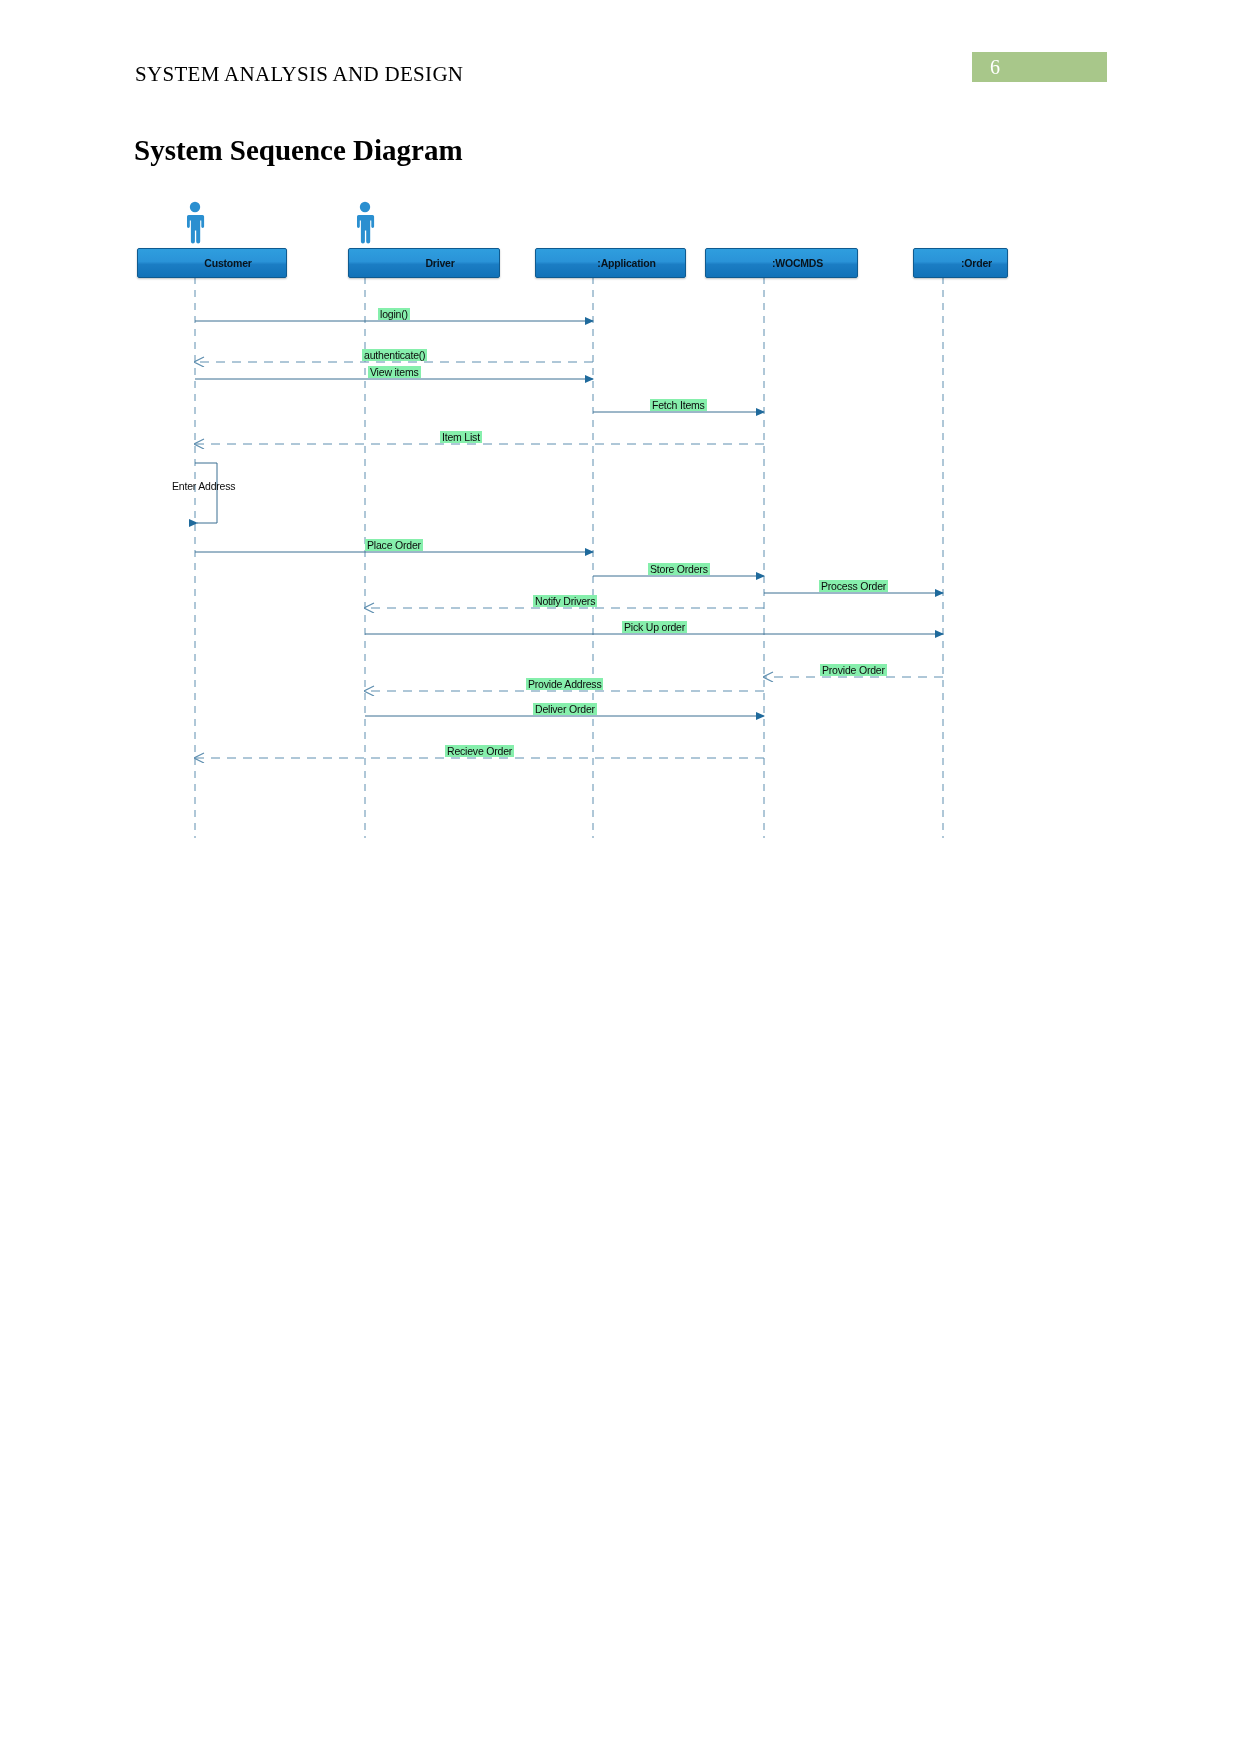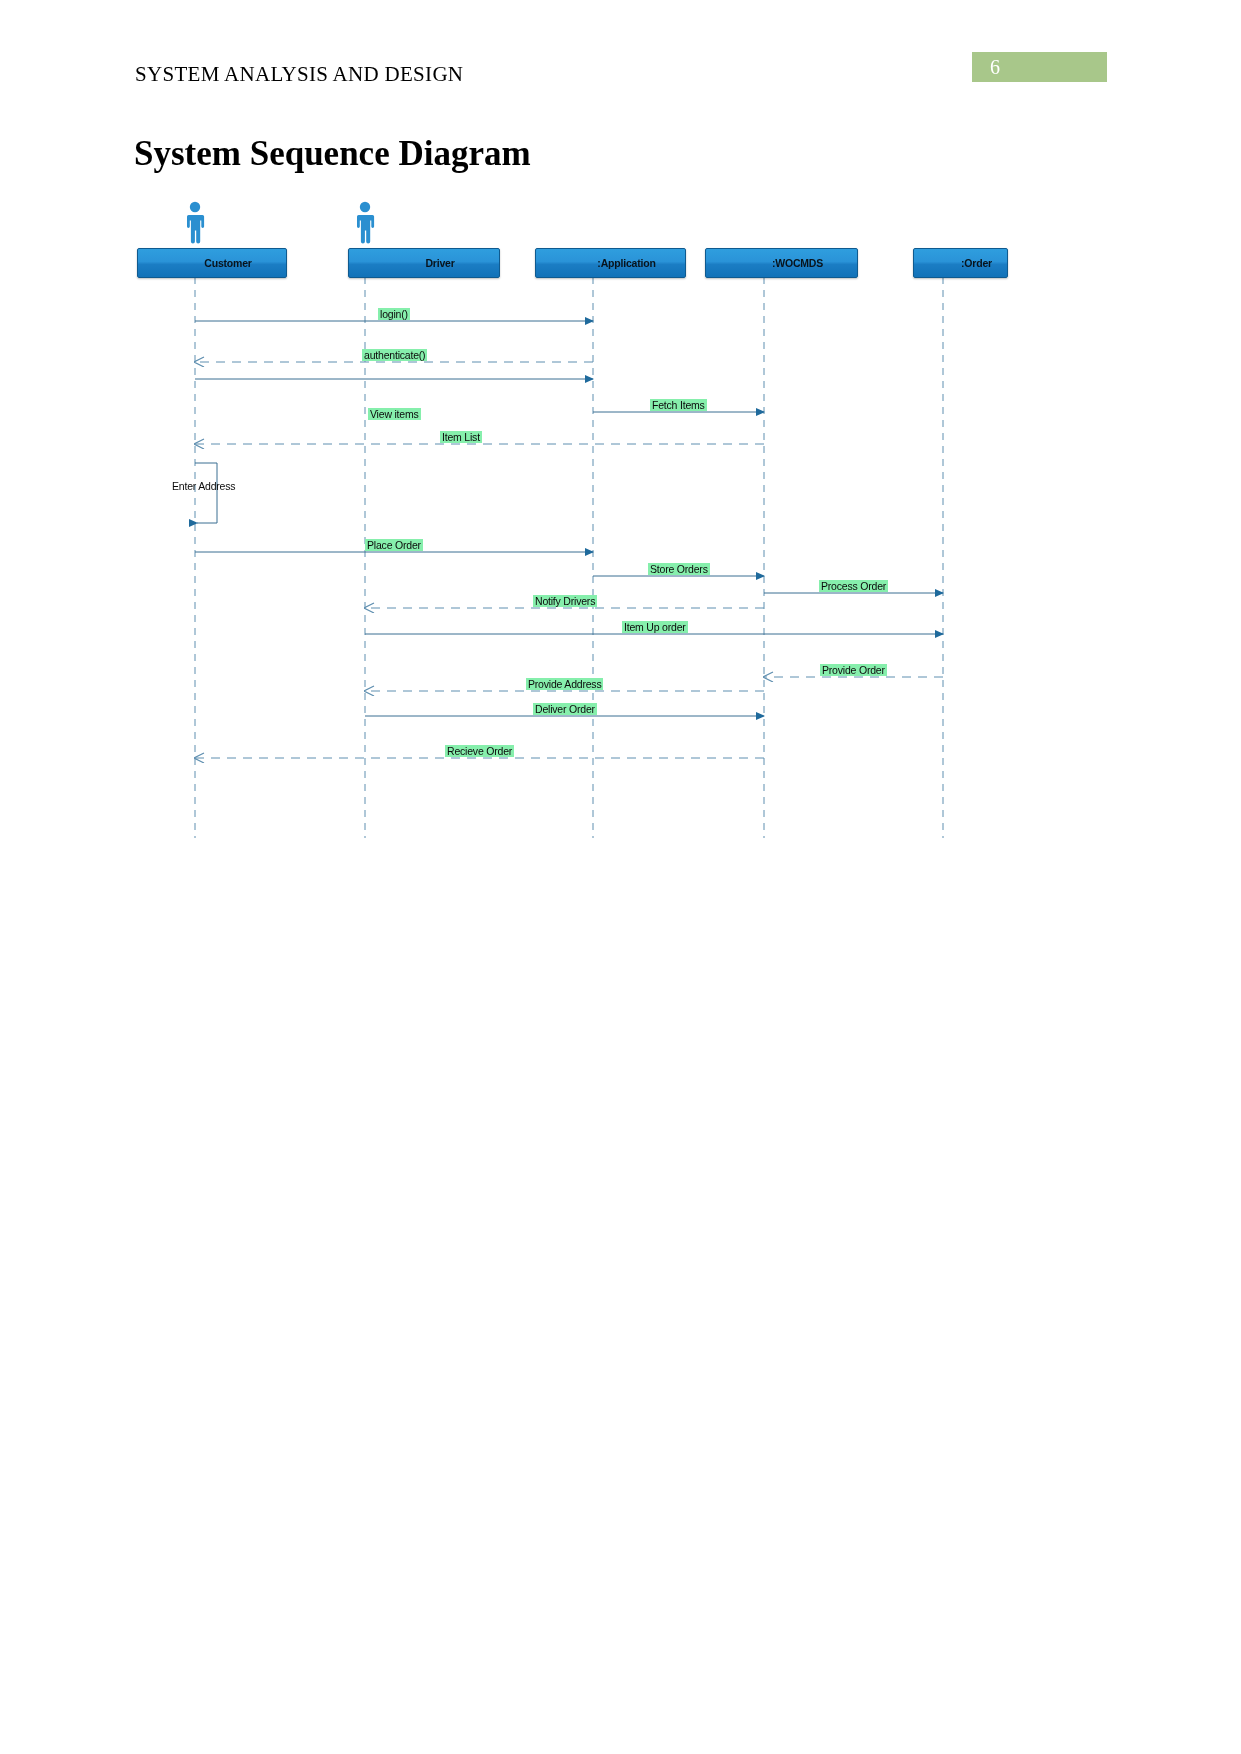--- a/index.html
+++ b/index.html
@@ -39,21 +39,21 @@
     line-height: 30px;
     padding-left: 18px;
     box-sizing: border-box;
   }
   #section-title {
     position: absolute;
     left: 134px;
     top: 134px;
     font-family: "Liberation Serif", serif;
     font-weight: bold;
-    font-size: 35px;
+    font-size: 29px;
     color: #000000;
     white-space: nowrap;
   }
 
   
   #diagram {
     position: absolute;
     left: 0px;
     top: 0px;
     width: 1241px;
@@ -166,27 +166,27 @@
         </svg>
       </div>
       <div class="lifeline-head" style="left: 306px; top: 248px; width: 118px; margin-left: 42px;">Driver</div>
       <div class="lifeline-head" style="left: 535px; top: 248px; width: 117px;">:Application</div>
       <div class="lifeline-head" style="left: 705px; top: 248px; width: 119px;">:WOCMDS</div>
       <div class="lifeline-head" style="left: 913px; top: 248px; width: 61px;">:Order</div>
     </div>
   <div id="labels-layer">
       <div class="msg-label" style="left: 378px; top: 308px;">login()</div>
       <div class="msg-label" style="left: 362px; top: 349px;">authenticate()</div>
-      <div class="msg-label" style="left: 368px; top: 366px; margin-top: 42px;">View items</div>
+      <div class="msg-label" style="left: 368px; top: 366px;">View items</div>
       <div class="msg-label" style="left: 650px; top: 399px;">Fetch Items</div>
       <div class="msg-label" style="left: 440px; top: 431px;">Item List</div>
       <div class="msg-label" style="left: 365px; top: 539px;">Place Order</div>
       <div class="msg-label" style="left: 648px; top: 563px;">Store Orders</div>
       <div class="msg-label" style="left: 819px; top: 580px;">Process Order</div>
       <div class="msg-label" style="left: 533px; top: 595px;">Notify Drivers</div>
-      <div class="msg-label" style="left: 622px; top: 621px;">Item Up order</div>
+      <div class="msg-label" style="left: 622px; top: 621px;">Pick Up order</div>
       <div class="msg-label" style="left: 820px; top: 664px;">Provide Order</div>
       <div class="msg-label" style="left: 526px; top: 678px;">Provide Address</div>
       <div class="msg-label" style="left: 533px; top: 703px;">Deliver Order</div>
       <div class="msg-label" style="left: 445px; top: 745px;">Recieve Order</div>
       <div class="self-label" style="left: 158px; top: 480px; padding-left: 14px;">Enter Address</div>
     </div>
 </div>
 
 </body></html>

